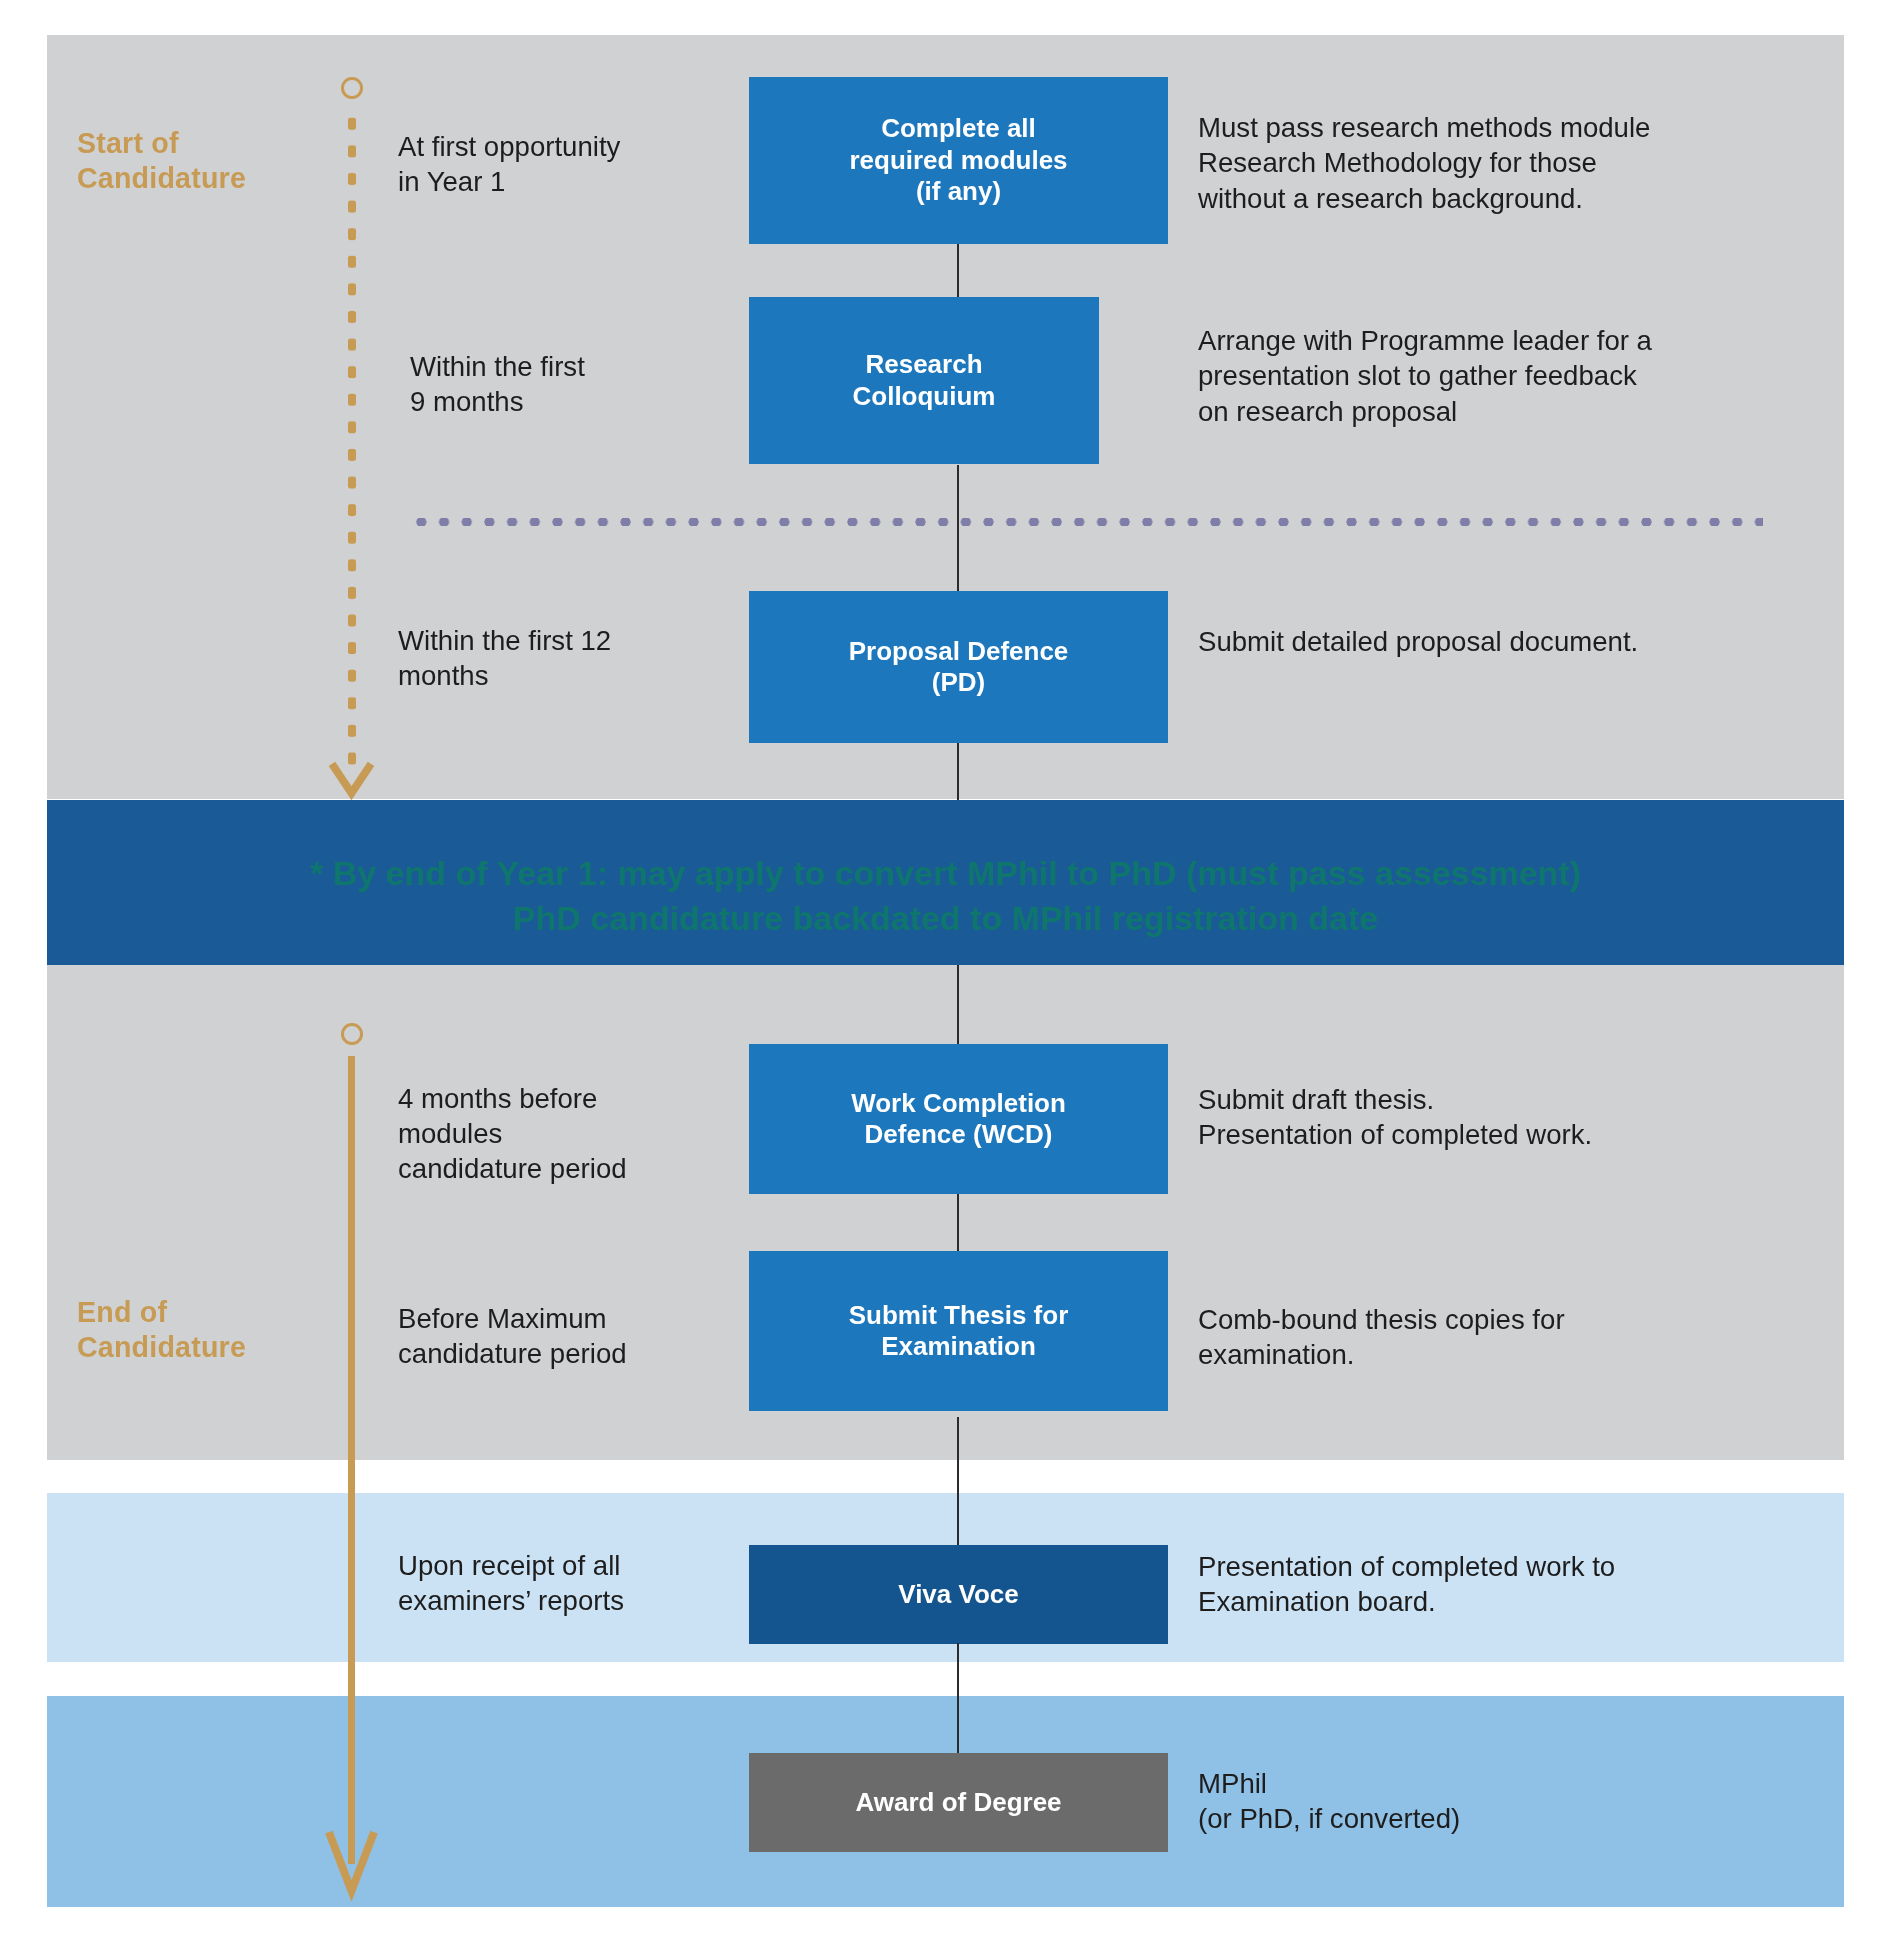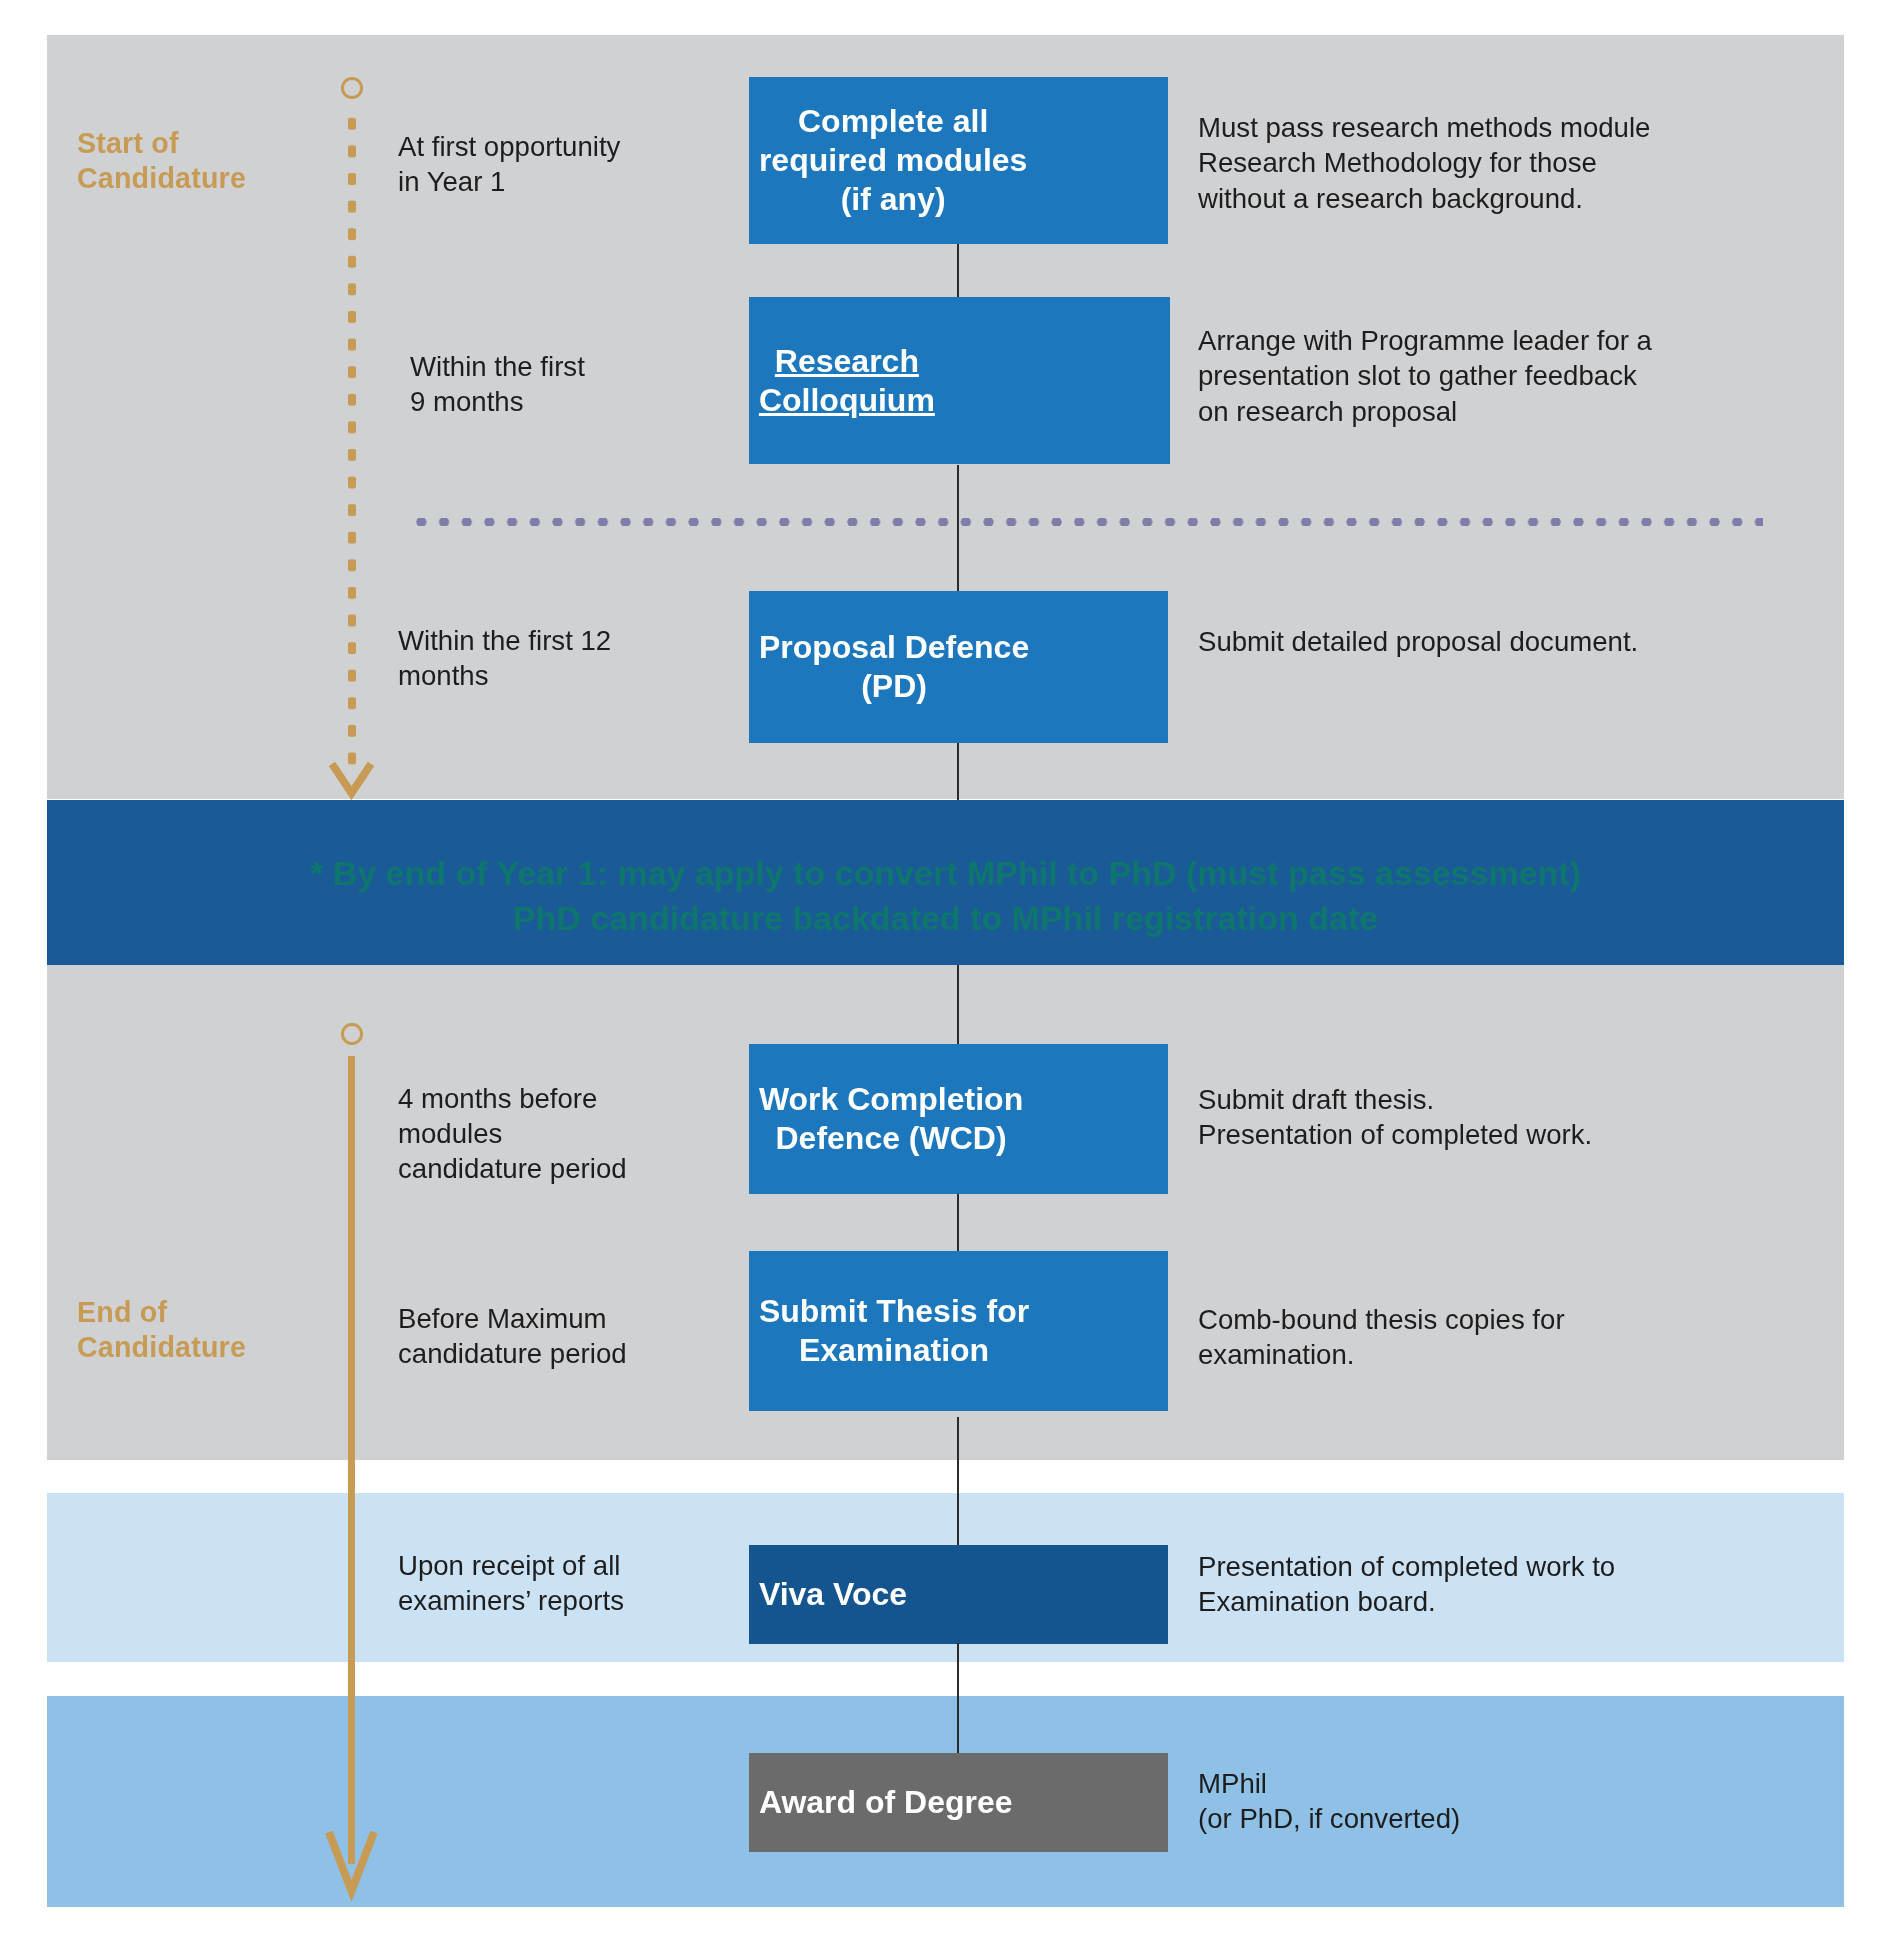--- a/index.html
+++ b/index.html
@@ -46,22 +46,22 @@
   }
 
   
   .timing{
     position:absolute;font-size:27.6px;line-height:1.26;color:#1d1d1d;
     width:296px;
   }
 
   
   .box{
-    position:absolute;display:flex;align-items:center;
-    text-align:center;color:#ffffff;font-weight:bold;font-size:32px;
+    position:absolute;display:flex;align-items:center;justify-content:center;
+    text-align:center;color:#ffffff;font-weight:bold;font-size:26px;
     line-height:1.21;box-sizing:border-box;padding:3.9px 9.9px;
   }
   .box-blue{background:#1c77bd;}
   .box-darkblue{background:#14558f;}
   .box-grey{background:#6b6b6b;}
 
   
   .note{
     position:absolute;font-size:27.6px;line-height:1.28;color:#1d1d1d;
     width:591px;
@@ -121,21 +121,21 @@
   <div>Research Methodology for those</div>
   <div>without a research background.</div>
 </div>
 
 <div class="conn" style="top:244px;left:957px;height:53px;"></div>
 
 <div class="timing" style="top:350px;left:398px;margin-left:12px;">
   <div>Within the first</div>
   <div>9 months</div>
 </div>
-<div class="box box-blue" style="top:297px;left:749px;width:421px;height:167px;text-decoration:underline;">
+<div class="box box-blue" style="top:297px;left:749px;width:350px;height:167px;">
   <div>
     <div>Research</div>
     <div>Colloquium</div>
   </div>
 </div>
 <div class="note" style="top:323px;left:1198px;width:630px;">
   <div>Arrange with Programme leader for a</div>
   <div>presentation slot to gather feedback</div>
   <div>on research proposal</div>
 </div>

